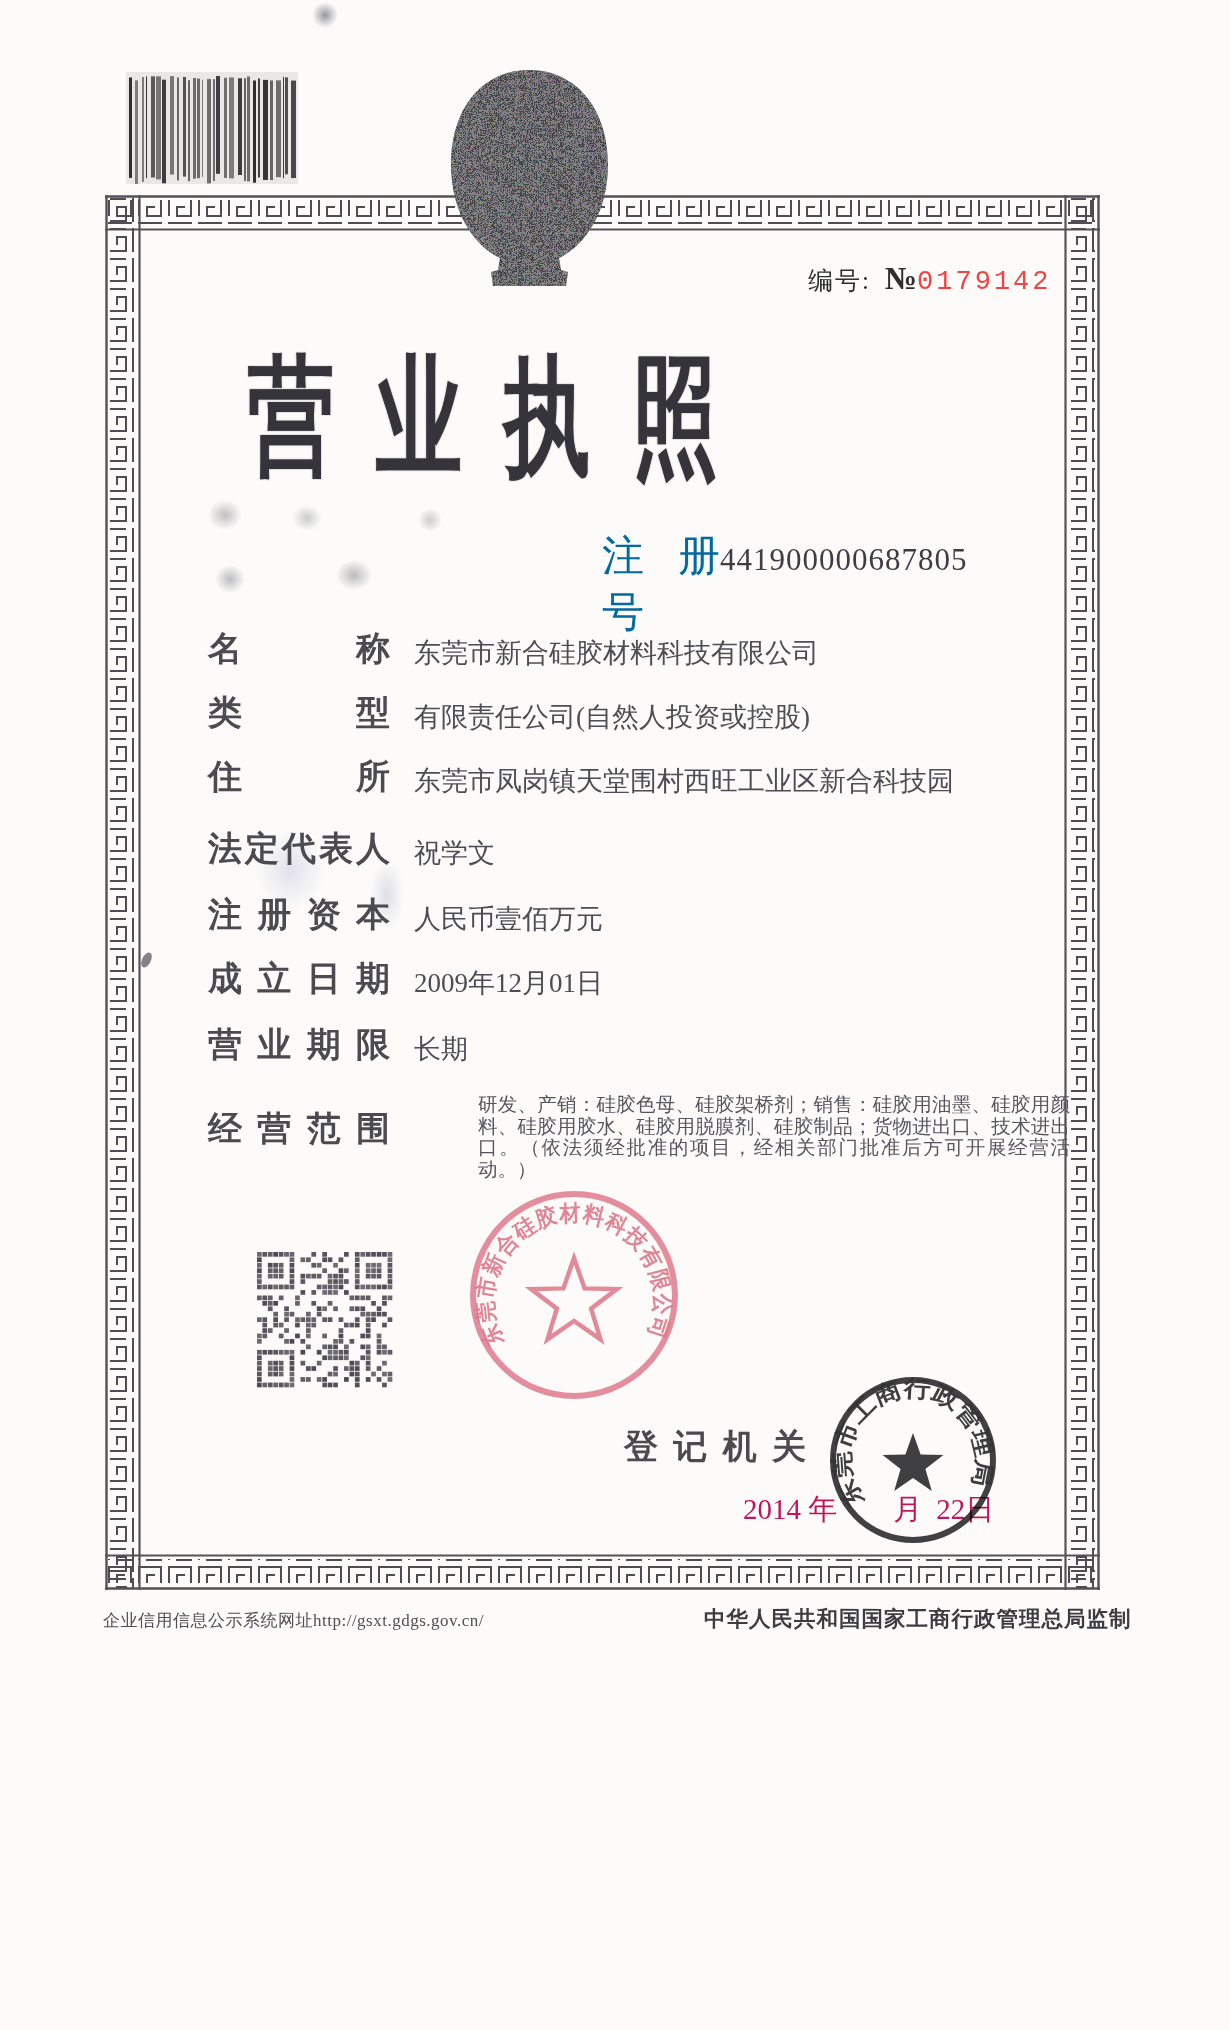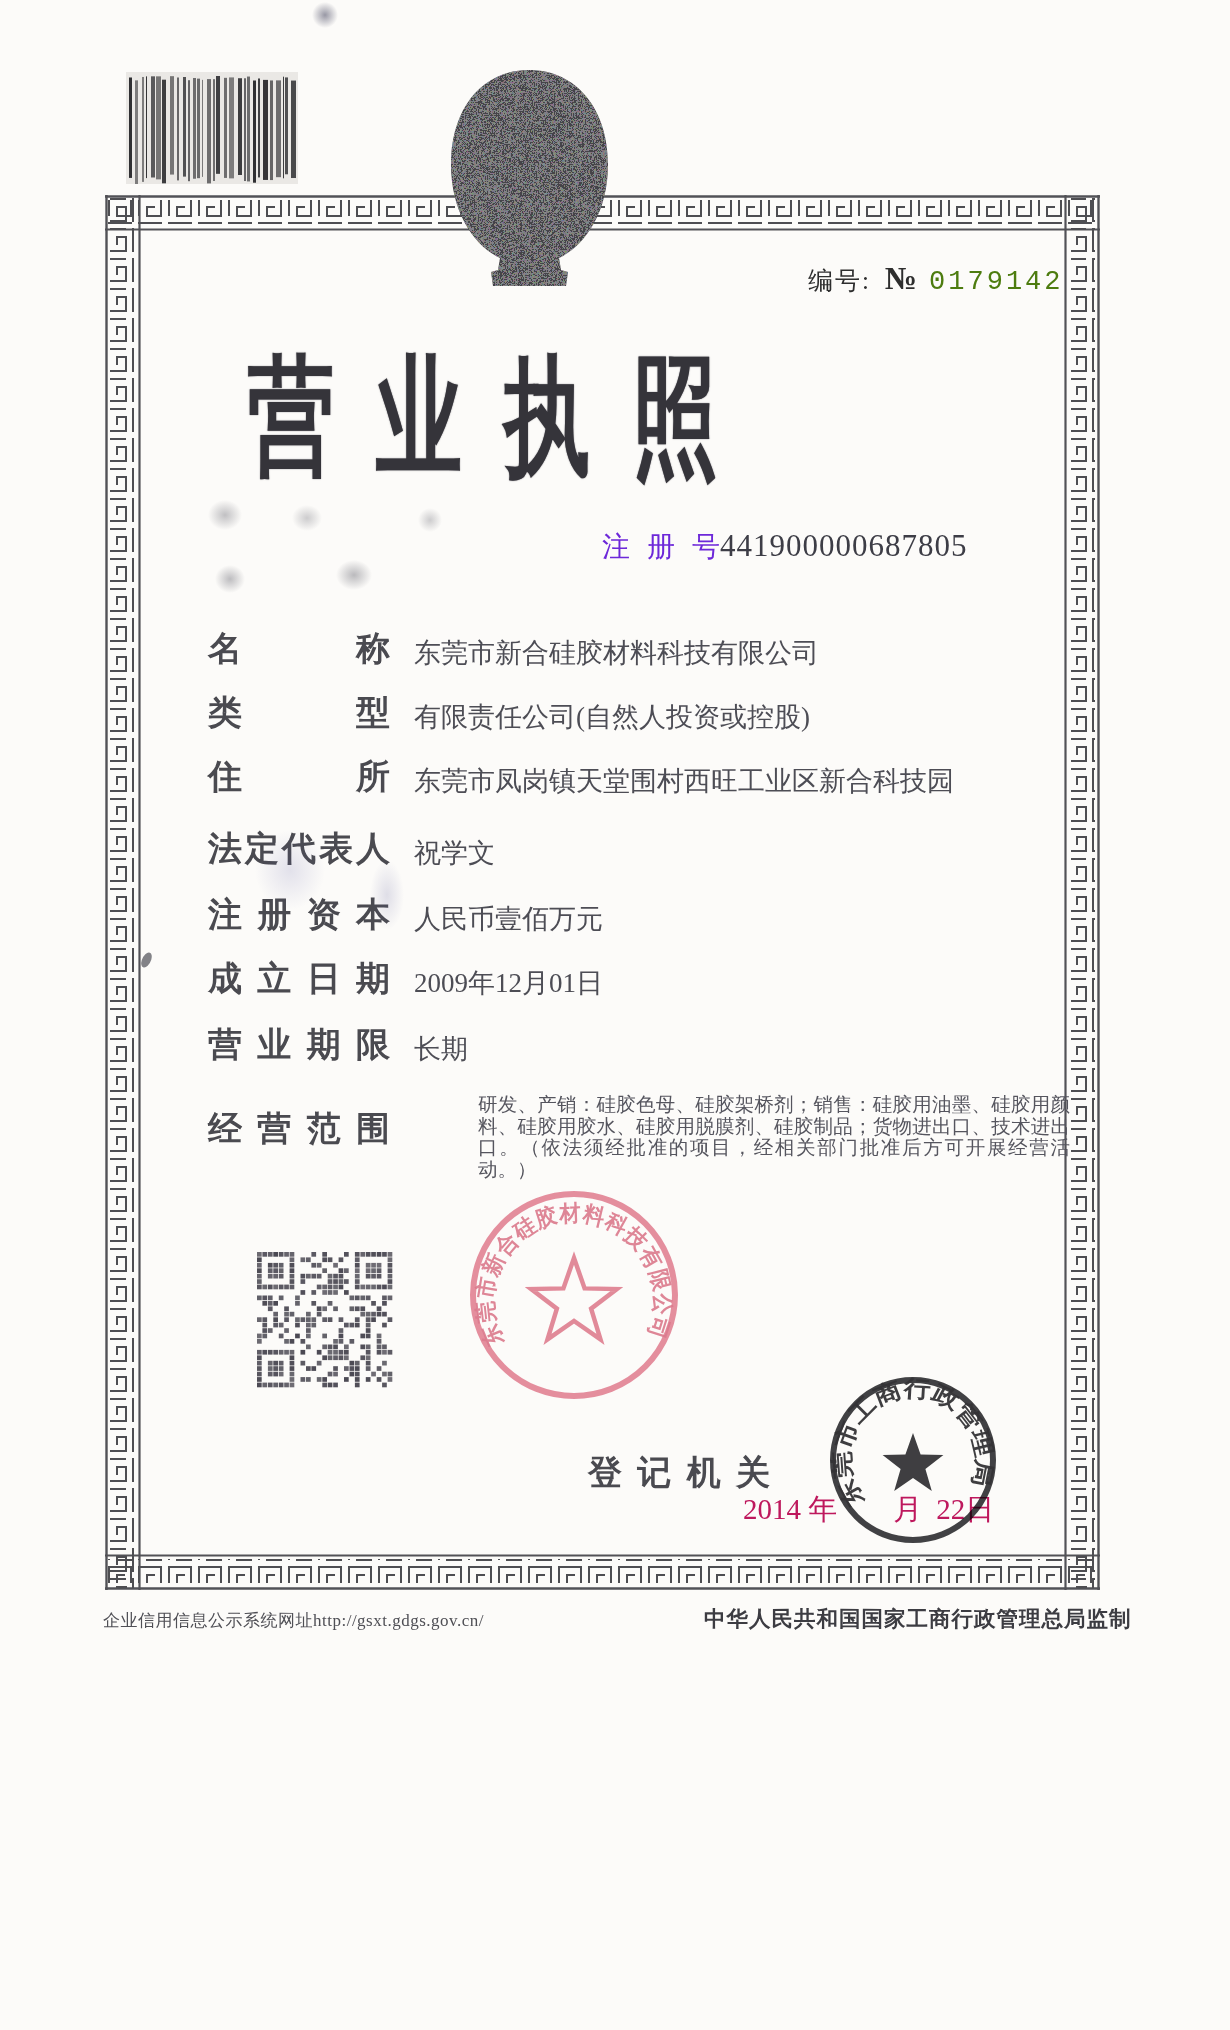--- a/index.html
+++ b/index.html
@@ -14,46 +14,46 @@
   
   #emblem { left:447px; top:64px; width:165px; height:232px; z-index:2; }
 
   
   #barcode { left:126px; top:72px; width:172px; height:112px; z-index:2; }
 
   
   .serial { left:808px; top:260px; z-index:3; display:flex; align-items:baseline; color:#2e2e2e; }
   .serial .lbl { font-size:25px; letter-spacing:2px; }
   .serial .nomark { font-size:32px; font-weight:bold; margin-left:14px; }
-  .serial .num { font-size:27px; margin-left:12px; letter-spacing:3px; font-family:"Liberation Mono","DejaVu Sans Mono",monospace; color:#4d7c0f; }
+  .serial .num { font-size:27px; letter-spacing:3px; font-family:"Liberation Mono","DejaVu Sans Mono",monospace; color:#ef4444; }
 
   
   .title { left:248px; top:330px; width:470px; z-index:3;
            font-size:86px; font-weight:bold; color:#35343a;
            text-align:justify; text-align-last:justify;
            transform:scaleY(1.5); transform-origin:0 0;
            text-shadow:0 0 1px #55525a; }
 
   
   .regline { left:602px; top:528px; z-index:3; display:flex; align-items:baseline; }
-  .regline .lbl { display:inline-block; width:118px; font-size:28px; color:#6d28d9;
+  .regline .lbl { display:inline-block; width:118px; font-size:42px; color:#0369a1;
                   text-align:justify; text-align-last:justify; }
   .regline .val { font-size:31px; color:#3d3d46; letter-spacing:1px; }
 
   
   .row { position:absolute; left:208px; display:flex; align-items:center; z-index:3;margin-top:14px; }
   .row .lbl { display:inline-block; width:182px; font-size:34px; font-weight:bold; color:#4a4a50;
               text-align:justify; text-align-last:justify; flex:0 0 182px; }
   .row .val { font-size:27px; color:#4d4d55; margin-left:24px; margin-top:7px; white-space:nowrap; }
   .row.scope .val { margin-left:88px; margin-top:16px; width:592px; white-space:normal;
                     font-size:19.5px; line-height:21.5px; text-align:justify; color:#55555e; }
 
   
-  .registrar { left:588px; top:1424px; width:182px; z-index:3; font-size:34px; font-weight:bold;
-               color:#4a4a50; text-align:justify; text-align-last:justify;margin-top:26px; }
+  .registrar { left:624px; top:1424px; width:182px; z-index:3; font-size:34px; font-weight:bold;
+               color:#4a4a50; text-align:justify; text-align-last:justify; }
   .dateline { left:743px; top:1490px; z-index:3; font-size:29px; color:#be185d; display:flex; align-items:baseline; }
   .dateline .m { margin-left:56px; }
   .dateline .d { margin-left:14px; }
 
   
   #red-seal { left:465px; top:1186px; width:218px; height:218px; z-index:5; mix-blend-mode:multiply; opacity:.92; }
   #black-seal { left:826px; top:1373px; width:174px; height:174px; z-index:5; mix-blend-mode:multiply; opacity:.93; }
 
   
   #qrcode { left:257px; top:1252px; width:136px; height:136px; z-index:3; }

